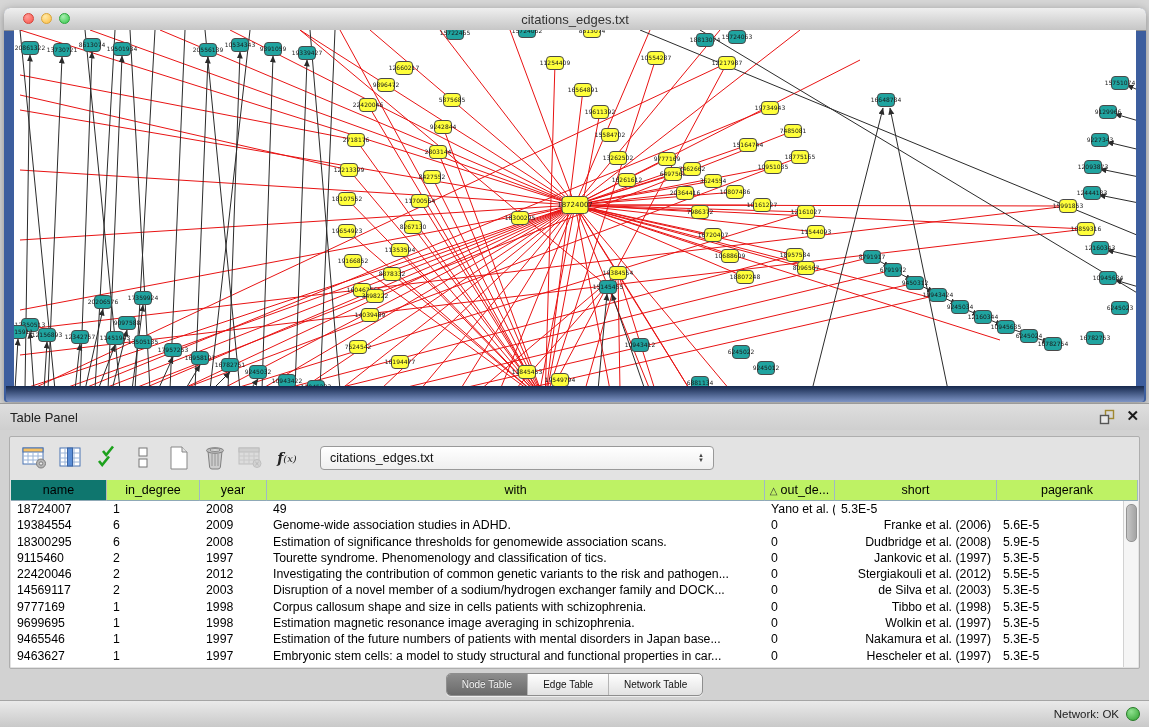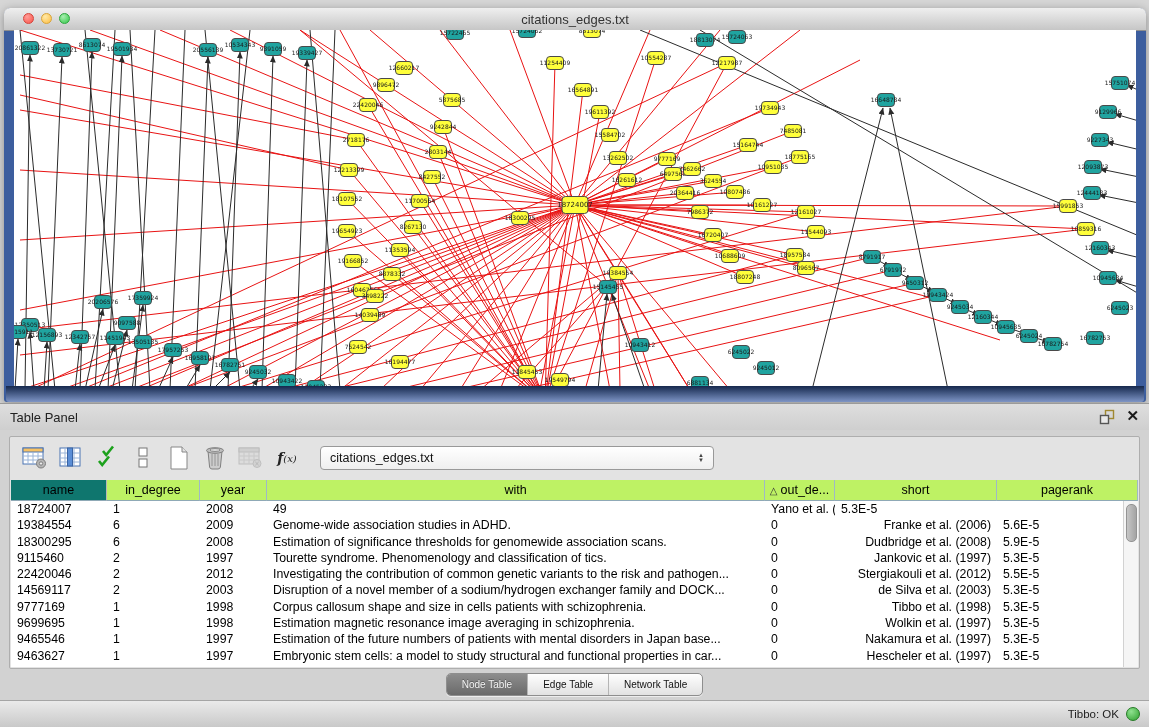--- a/index.html
+++ b/index.html
@@ -635,15 +635,15 @@
   <div class="tabbar">
     <div class="seg">
       <span class="seg-item active">Node Table</span>
       <span class="seg-item">Edge Table</span>
       <span class="seg-item">Network Table</span>
     </div>
   </div>
 </div>
 
 <div class="statusbar">
-  <span class="mem-label">Tibbo: OK</span>
+  <span class="mem-label">Network: OK</span>
   <span class="mem-dot"></span>
 </div>
 
 </body></html>

